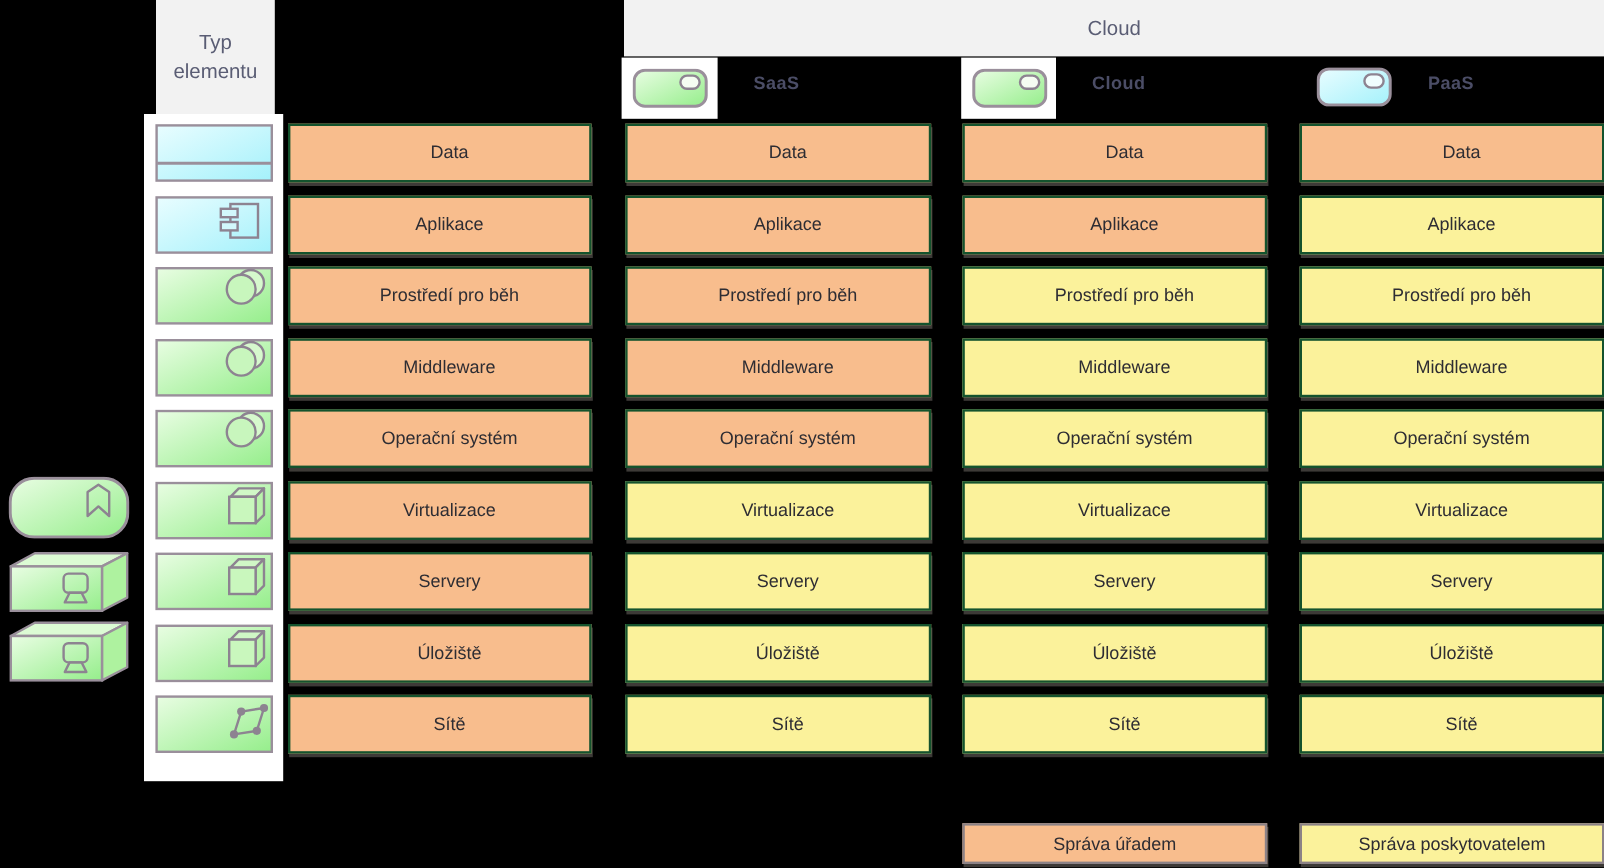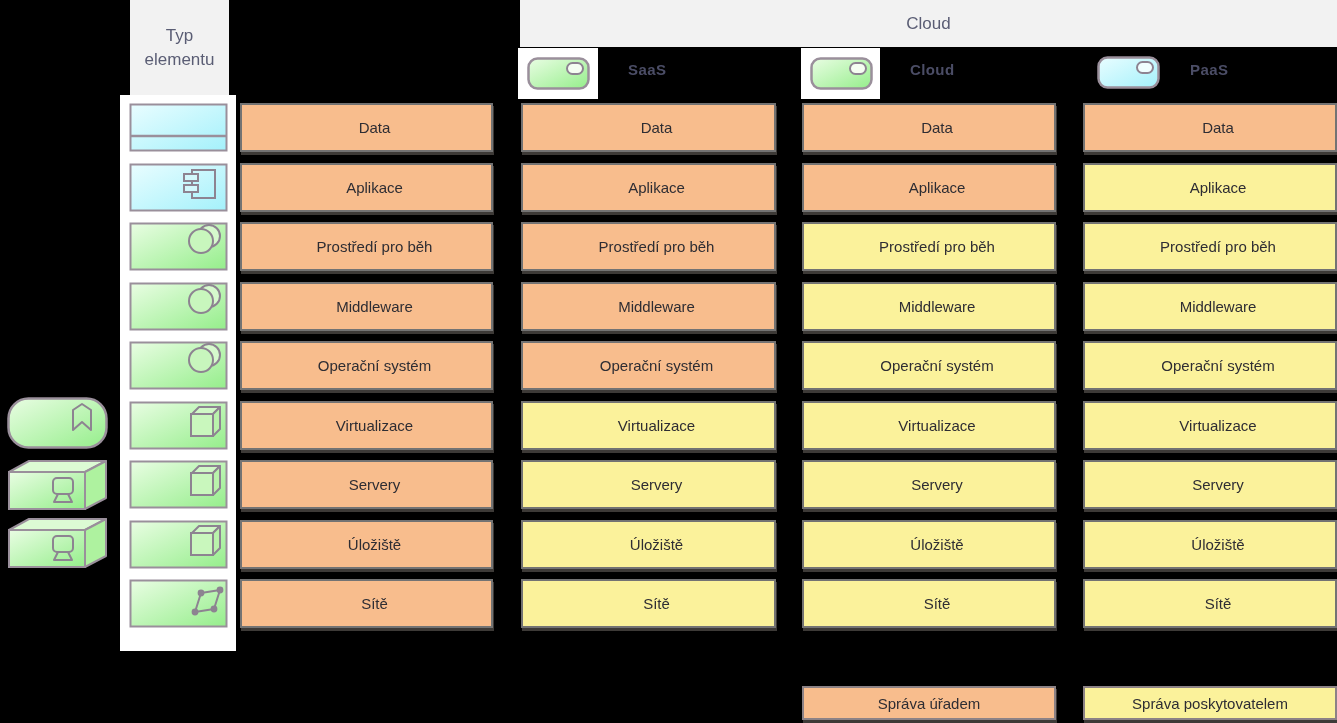--- a/index.html
+++ b/index.html
@@ -21,21 +21,21 @@
   #svc-icon-iaas{left:527px;top:57px;}
   #svc-icon-paas{left:810px;top:57px;}
   #svc-icon-saas{left:1097px;top:56px;}
   .svc-label{position:absolute;top:61px;font-size:15px;font-weight:bold;
              color:var(--svc-text,#4b4d66);letter-spacing:.4px;}
   #svc-label-iaas{left:628px;}
   #svc-label-paas{left:910px;}
   #svc-label-saas{left:1190px;}
 
   .cell{position:absolute;display:flex;align-items:center;justify-content:center;
-        box-sizing:border-box;border:2px solid #737373;font-size:15px;
+        box-sizing:border-box;border:2px solid #14532d;font-size:15px;
         color:var(--cell-text,#2e2d33);box-shadow:1px 3px 0 rgba(135,128,122,.45);padding-left:16px;}
   .row-icon{position:absolute;left:129px;width:99px;height:49px;}
   .row-icon svg,.svc-icon svg,.side-icon svg{display:block;width:100%;height:100%;}
 
   .side-icon{position:absolute;left:7px;width:101px;height:52px;}
   #side-icon-0{top:397px;}
   #side-icon-1{top:459px;}
   #side-icon-2{top:517px;}
 
   .legend-cell{position:absolute;height:34px;width:254px;display:flex;align-items:center;

